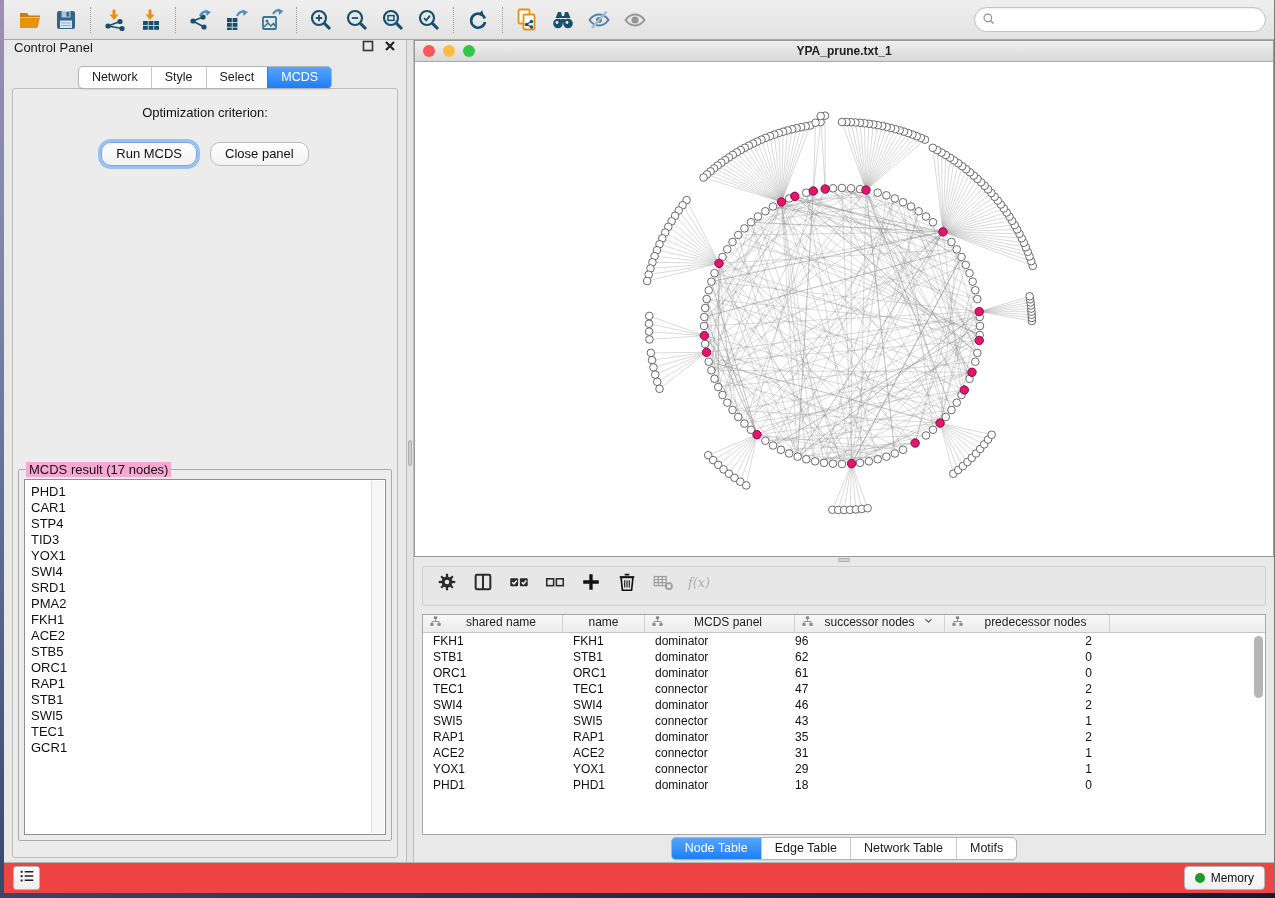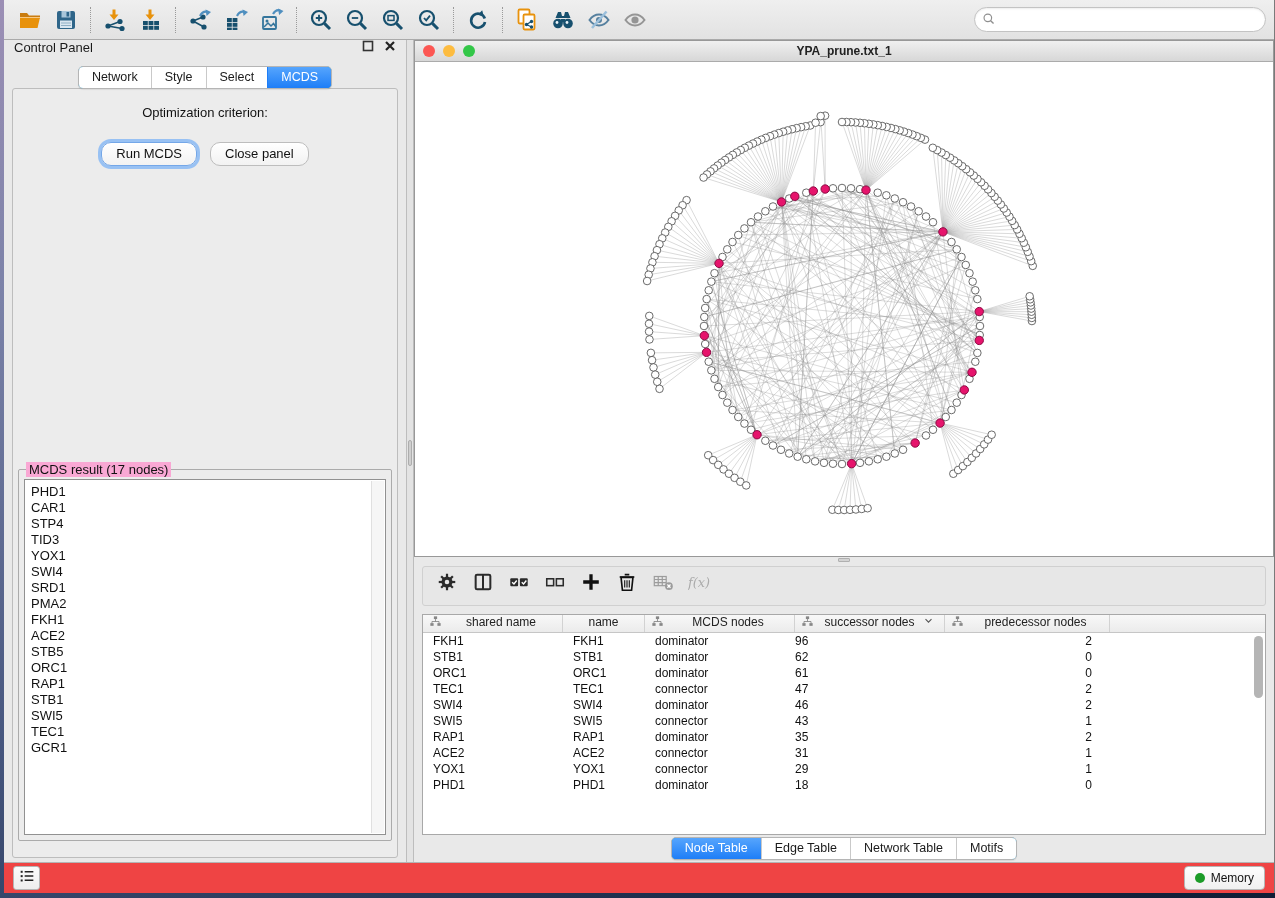--- a/index.html
+++ b/index.html
@@ -1036,21 +1036,21 @@
                 <div class="th">
                   <span class="lbl">name</span>
                 </div>
                 <div class="th">
                   <svg viewBox="0 0 24 24" class="col-ic">
                     <rect x="9" y="2.5" width="6" height="5" fill="#878787"></rect>
                     <rect x="2.5" y="15" width="6" height="5" fill="#878787"></rect>
                     <rect x="15.5" y="15" width="6" height="5" fill="#878787"></rect>
                     <path d="M12 7.5v4.5M5.5 15v-3h13v3" stroke="#878787" stroke-width="1.6" fill="none"></path>
                   </svg>
-                  <span class="lbl">MCDS nodes</span>
+                  <span class="lbl">MCDS panel</span>
                 </div>
                 <div class="th">
                   <svg viewBox="0 0 24 24" class="col-ic">
                     <rect x="9" y="2.5" width="6" height="5" fill="#878787"></rect>
                     <rect x="2.5" y="15" width="6" height="5" fill="#878787"></rect>
                     <rect x="15.5" y="15" width="6" height="5" fill="#878787"></rect>
                     <path d="M12 7.5v4.5M5.5 15v-3h13v3" stroke="#878787" stroke-width="1.6" fill="none"></path>
                   </svg>
                   <span class="lbl">successor nodes</span>
                   <svg viewBox="0 0 24 24" class="sort-ic">

